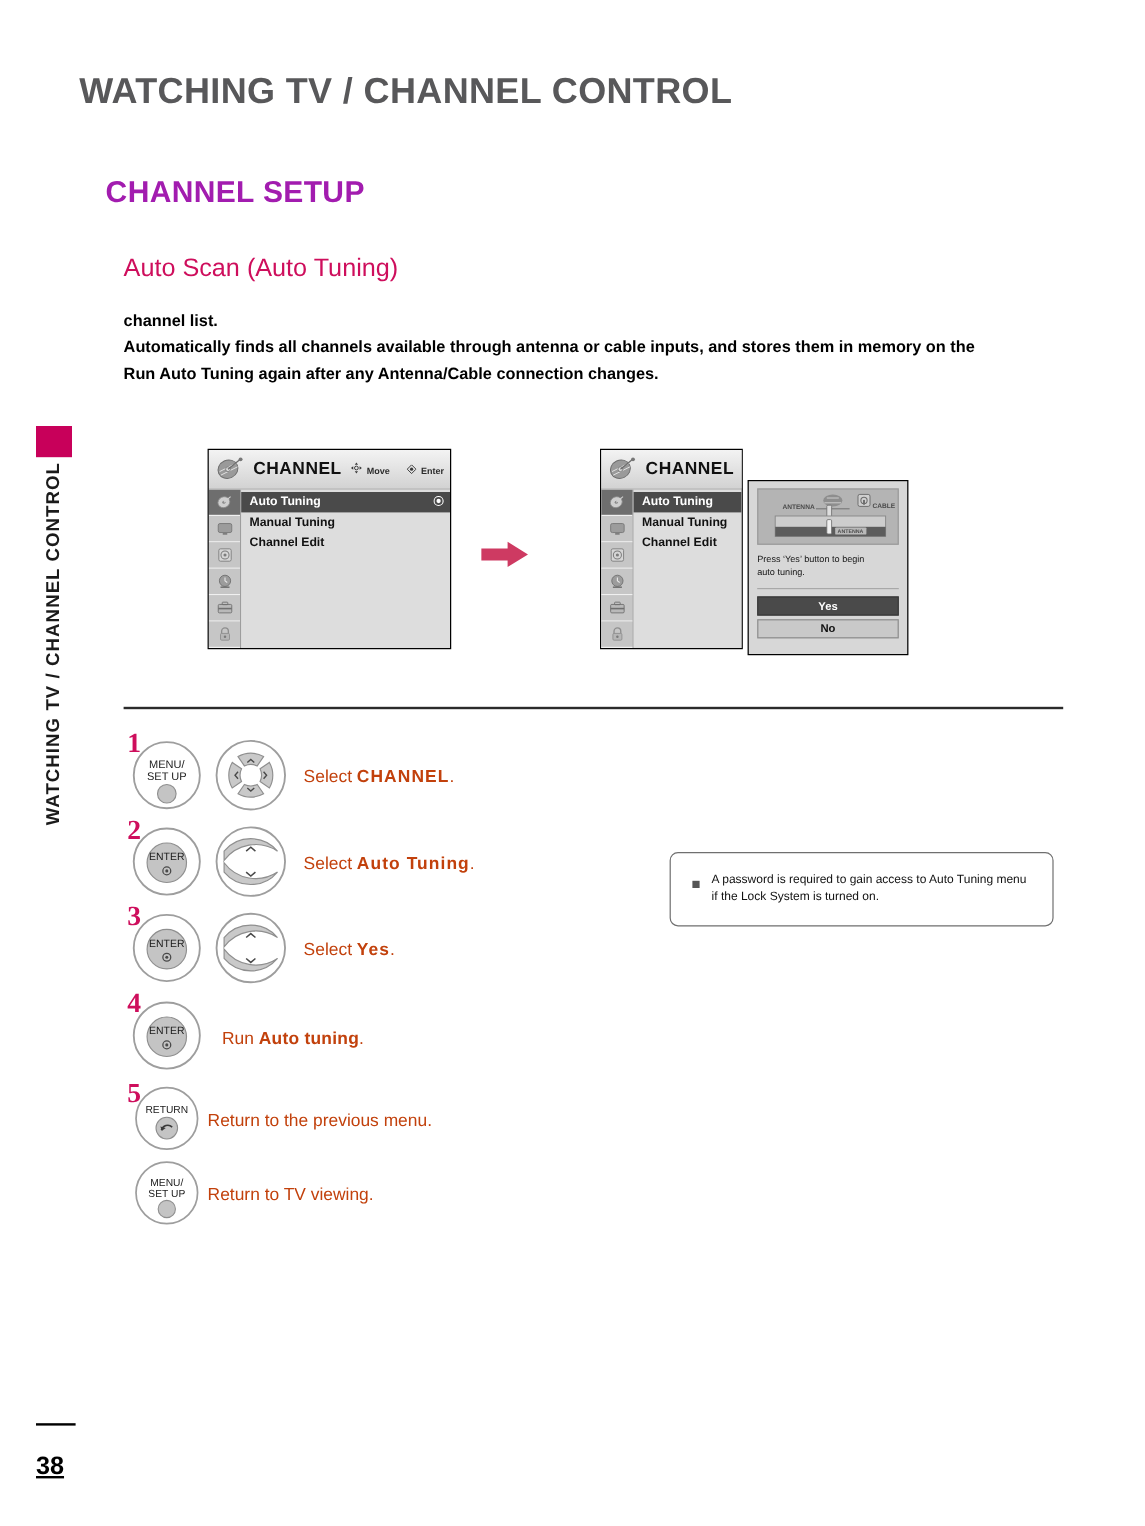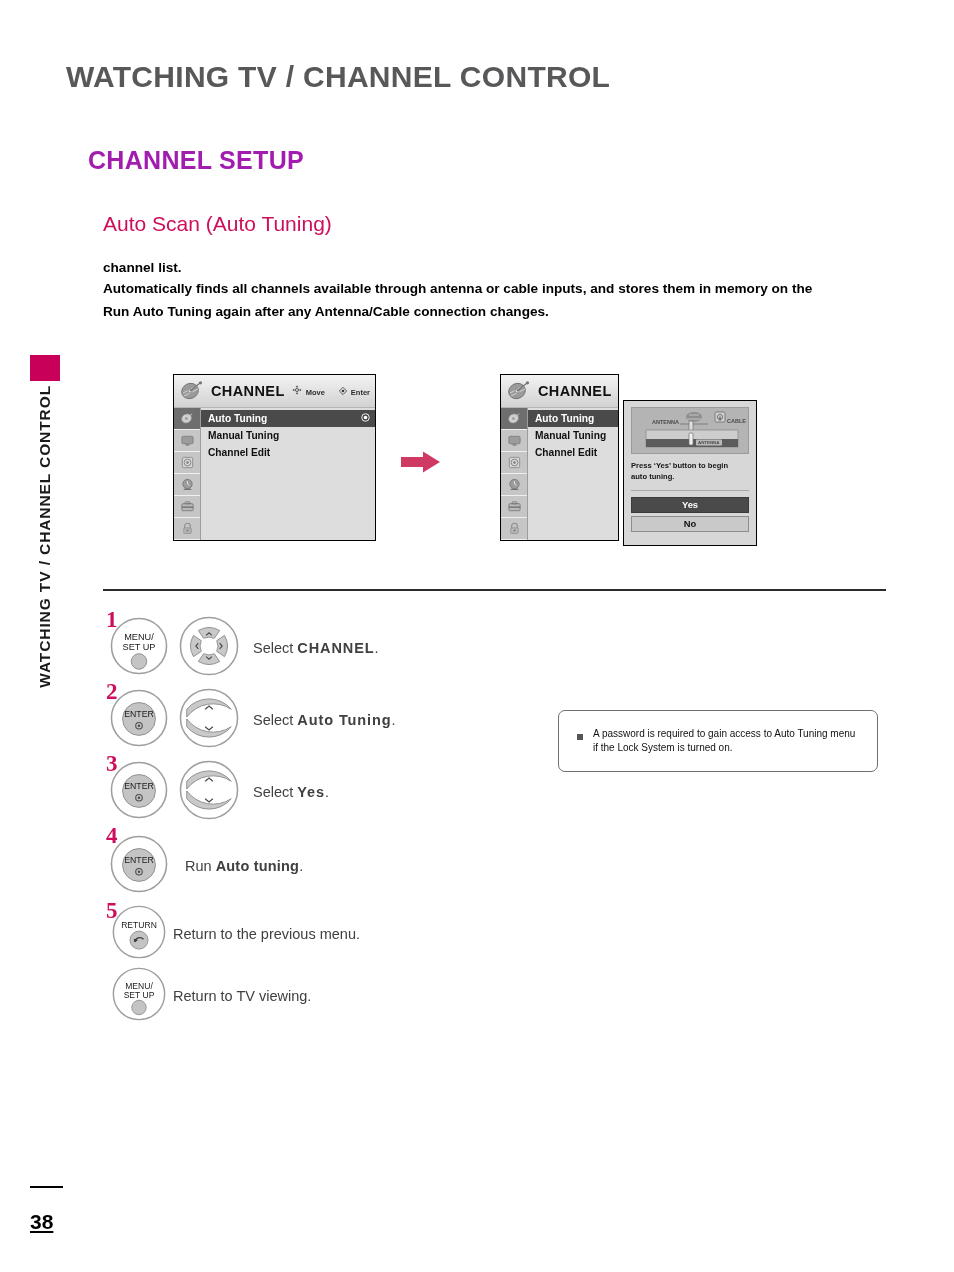--- a/index.html
+++ b/index.html
@@ -177,21 +177,21 @@
   }
   #dlg-graphic {
     height: 47px;
     background: #b4b4b4;
     border: 1px solid #9a9a9a;
     position: relative;
     margin-bottom: 6px;
   }
   #dlg-msg {
     font-size: 7.6px;
-    font-weight: bold;
+    font-weight: normal;
     color: #161616;
     line-height: 1.5;
     margin-bottom: 7px;
   }
   #dlg-divider { height: 1px; background: #a8a8a8; margin-bottom: 6px; }
   .dlg-btn {
     height: 16px;
     display: flex; align-items: center; justify-content: center;
     font-size: 9.4px; font-weight: bold;
     border: 1px solid #8d8d8d;
@@ -230,21 +230,21 @@
     font-weight: bold;
     color: #ce0e5c;
     line-height: 1;
     z-index: 3;
     font-family: "Liberation Serif", serif;
   }
   .btn-col { width: 72px; display: flex; justify-content: center; text-align: center; }
   .pad-col { width: 68px; display: flex; justify-content: center; }
   .step-text {
     font-size: 14.5px;
-    color: #404040;
+    color: #c2410c;
     margin-left: 10px;
     white-space: nowrap;
   }
   .step-text b { font-weight: bold; letter-spacing: 0.9px; }
   .step-text b.tight { letter-spacing: 0.2px; }
 
   
   #note-box {
     position: absolute;
     left: 558px; top: 710px;

